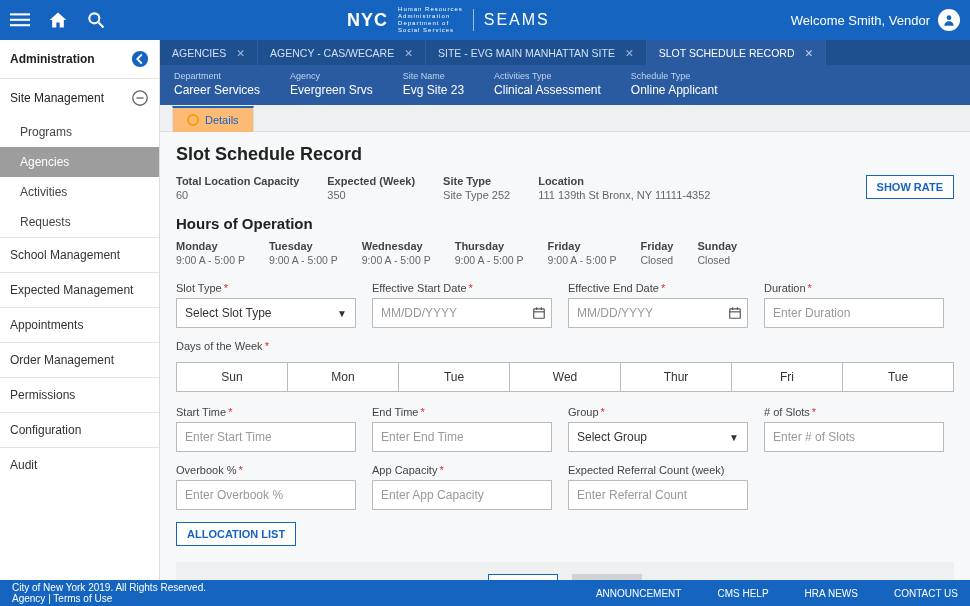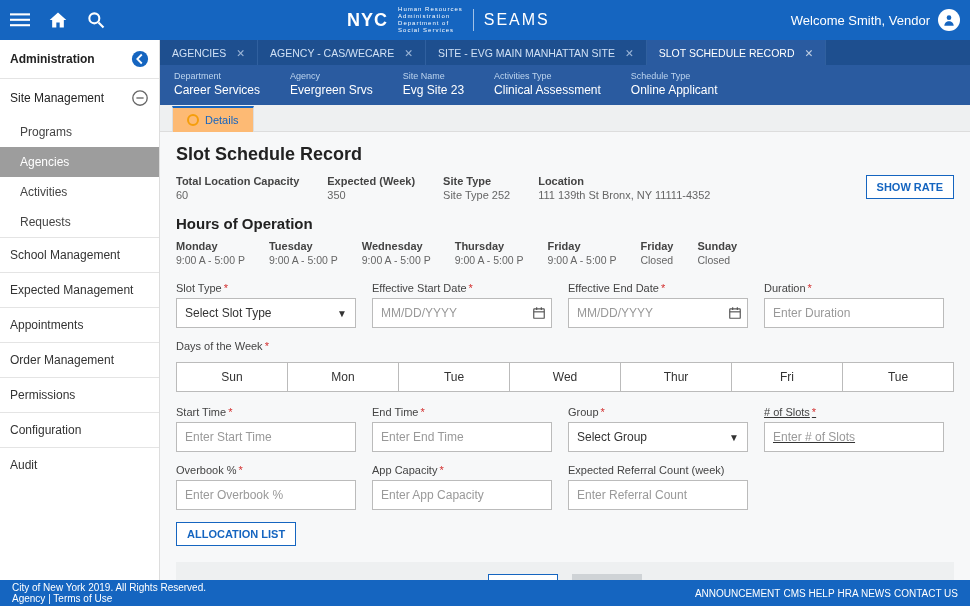--- a/index.html
+++ b/index.html
@@ -75,21 +75,21 @@
 .days-strip .day-cell { flex:1; text-align:center; padding:7px 0; font-size:12px; color:#333; border-right:1px solid #bbb; cursor:pointer; background:#fff;}
 .days-strip .day-cell:last-child { border-right:none;}
 
 .action-bar { background:#eef0f1; padding:12px; display:flex; justify-content:center; gap:14px; margin-top:16px;}
 .btn-exit { width:70px; height:26px; border:1px solid #1565c0; color:#1565c0; background:#fff; font-size:11px; font-weight:700; cursor:pointer;}
 .btn-submit { width:70px; height:26px; border:none; background:#cfd3d6; color:#9aa0a4; font-size:11px; font-weight:700;}
 
 
 .footer { height:26px; background:#1565c0; color:#fff; font-size:10px; display:flex; align-items:center; padding:0 12px;}
 .footer .left { line-height:11px;}
-.footer .right { margin-left:auto; display:flex; gap:3px;}
+.footer .right { margin-left:auto; display:flex; gap:36px;}
 .footer a { color:#fff; text-decoration:none; cursor:pointer;}
 
 svg { display:block; }
 </style>
 </head>
 <body>
 
 <div class="top-header">
   <div class="left-icons">
     <span class="icon-btn">
@@ -367,21 +367,21 @@
           <span class="field-label"><span>End Time</span><span class="req">*</span></span>
           <input class="input" placeholder="Enter End Time" style="">
         </div>
         <div class="field" style="width:180px;">
           <span class="field-label"><span>Group</span><span class="req">*</span></span>
           <div class="select">
               <span>Select Group</span>
               <span class="caret">▼</span>
             </div>
         </div>
-        <div class="field" style="width:180px;text-decoration:underline;">
+        <div class="field" style="width:180px;">
           <span class="field-label"><span># of Slots</span><span class="req">*</span></span>
           <input class="input" placeholder="Enter # of Slots" style="">
         </div>
       </div>
 
       
       <div class="form-grid">
         <div class="field" style="width:180px;">
           <span class="field-label"><span>Overbook %</span><span class="req">*</span></span>
           <input class="input" placeholder="Enter Overbook %" style="">

